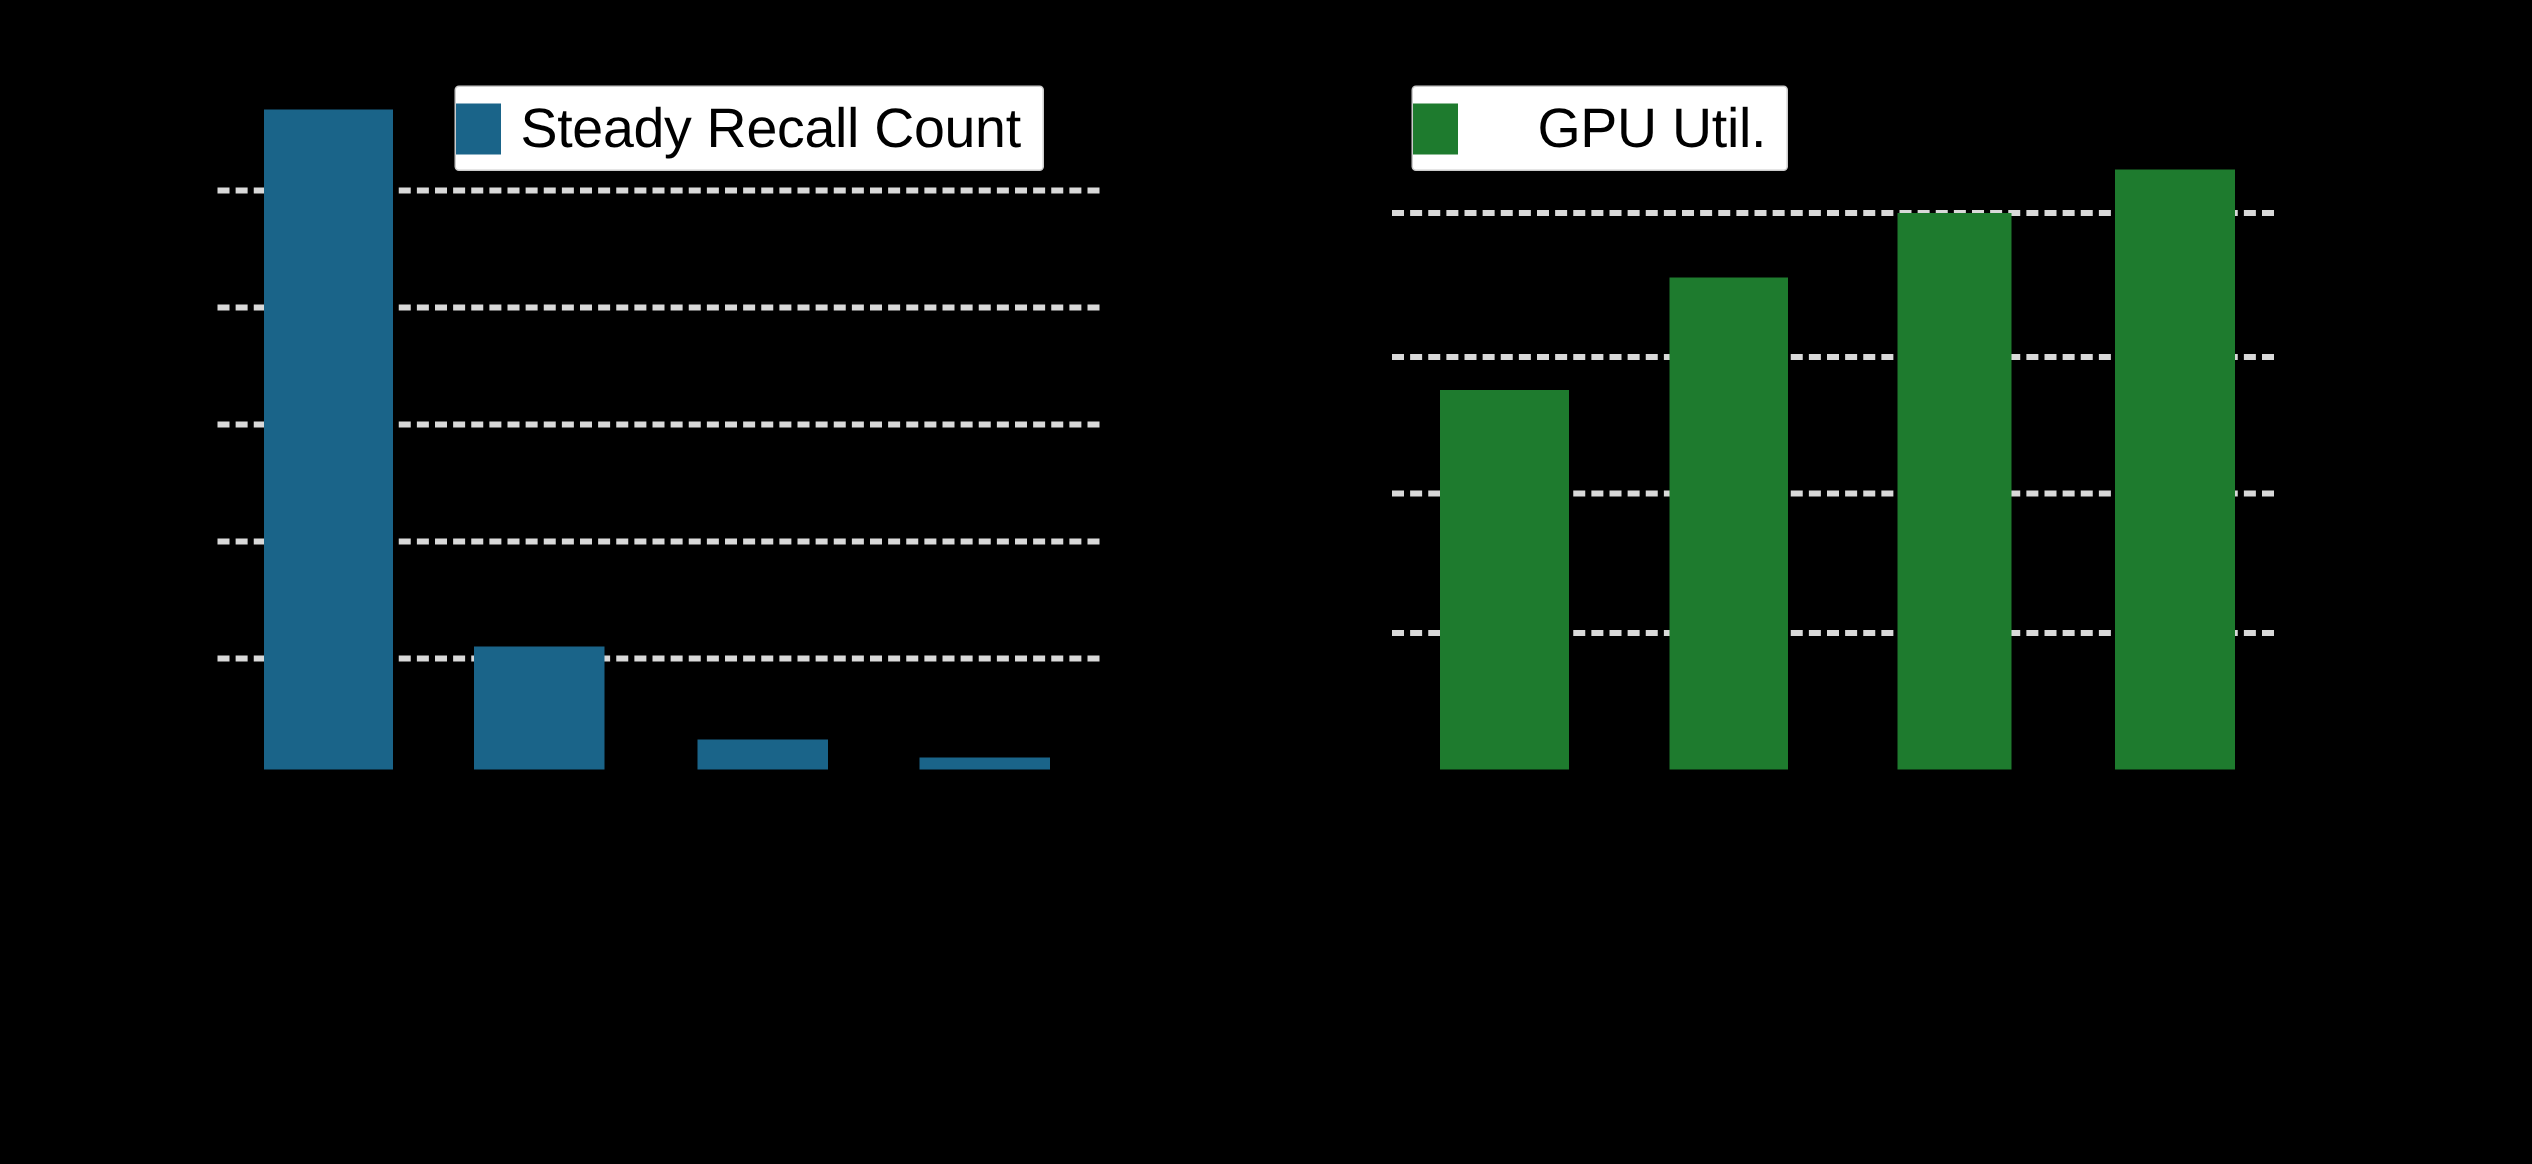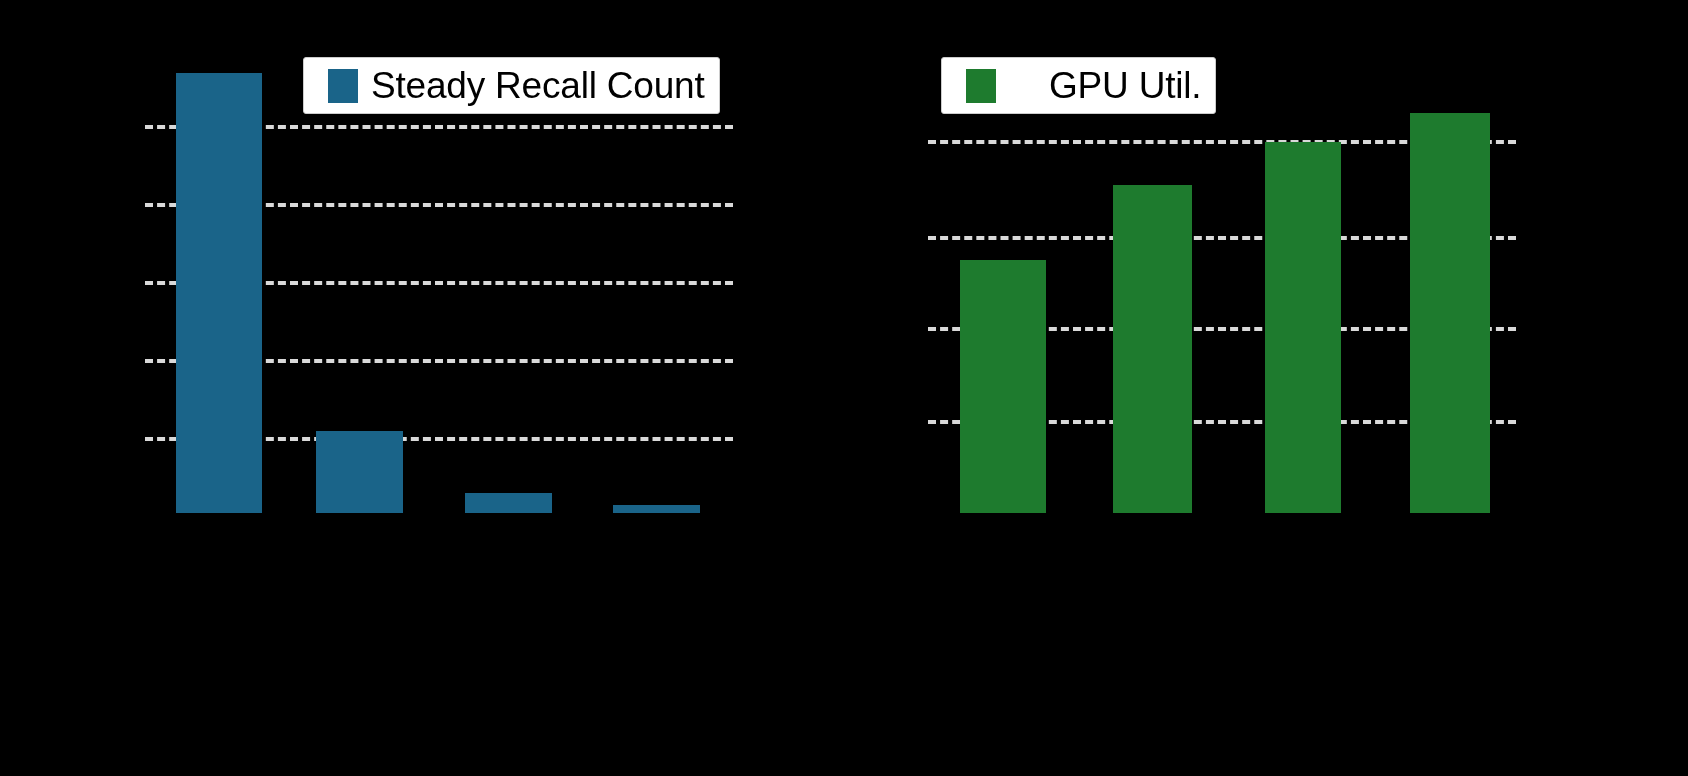--- a/index.html
+++ b/index.html
@@ -35,21 +35,21 @@
     position: absolute;
     bottom: 0;
   }
   .legend {
     position: absolute;
     background: #ffffff;
     border: 1px solid #cccccc;
     border-radius: 3px;
     display: flex;
     align-items: center;
-    padding: 6px 14px 6px 24px;
+    padding: 6px 14px 6px 0;
     box-sizing: border-box;
     white-space: nowrap;
   }
   .legend-swatch {
     width: 30px;
     height: 34px;
     display: inline-block;
     margin-right: 13px;
     flex: 0 0 auto;
   }

